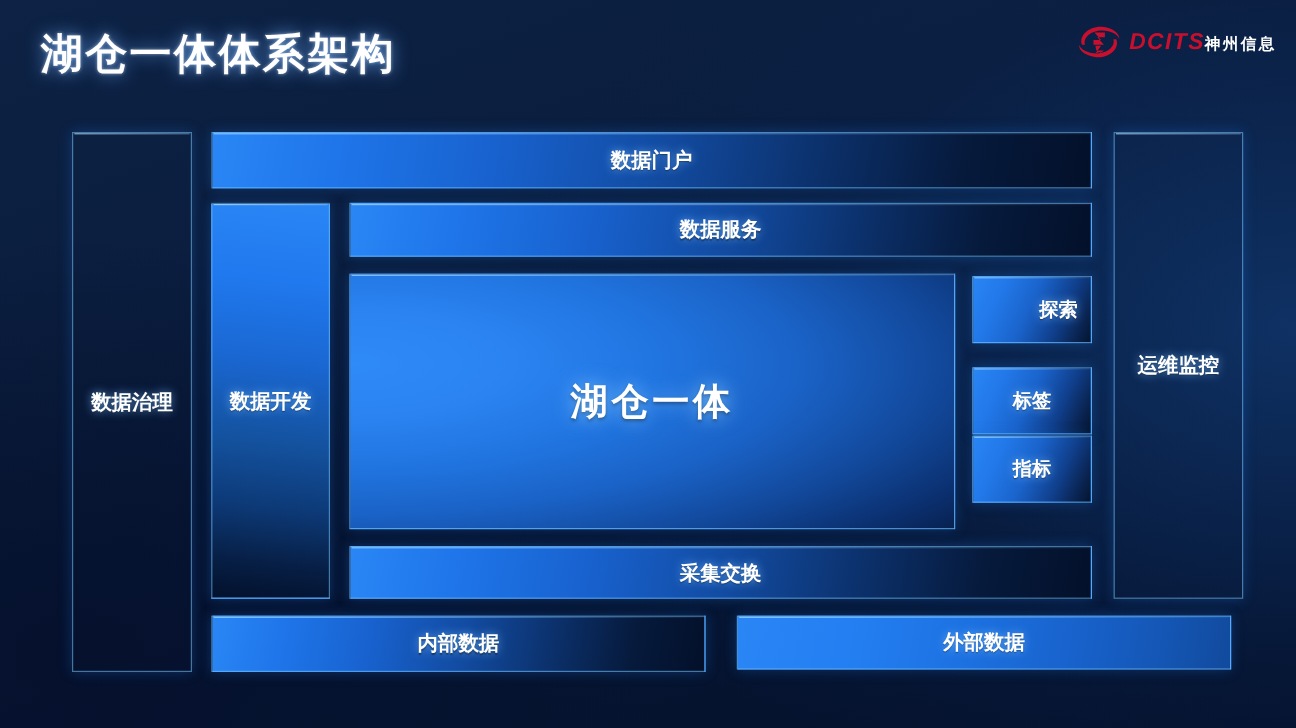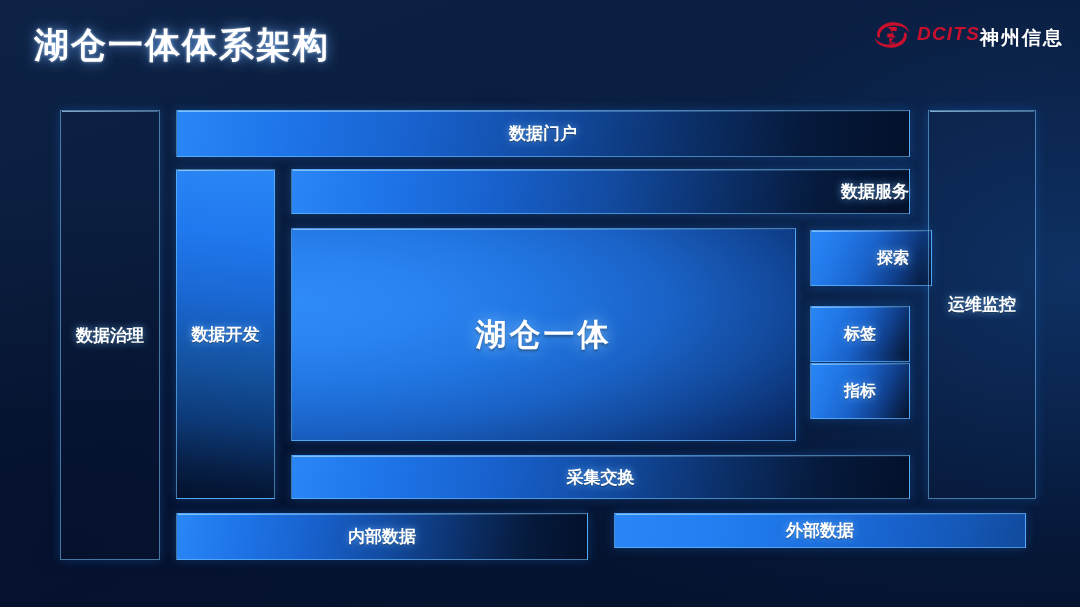--- a/index.html
+++ b/index.html
@@ -47,21 +47,21 @@
     align-items: center;
     gap: 6px;
   }
   #logo-mark { width: 38px; height: 34px; display: block; }
   #logo-text { display: flex; flex-direction: row; line-height: 1; }
   #logo-en {
     font-size: 19px; font-weight: bold; color: #c8102e;
     letter-spacing: 1.2px; font-style: italic;
   }
   #logo-cn {
-    font-size: 19px; font-weight: bold; color: #ffffff;
+    font-size: 13px; font-weight: bold; color: #ffffff;
     letter-spacing: 2px; margin-top: 4px;
   }
 
   
   .blk {
     position: absolute;
     display: flex;
     align-items: center;
     justify-content: center;
     border: 1px solid rgba(120,200,255,0.55);
@@ -160,46 +160,46 @@
   </div>
 
   <div class="blk bar" style="left:176px; top:110px; width:734px; height:47px;">
     <span>数据门户</span>
   </div>
 
   <div class="blk col2" style="left:176px; top:169px; width:99px; height:330px;">
     <span>数据开发</span>
   </div>
 
-  <div class="blk bar" style="left:291px; top:169px; width:619px; height:45px;justify-content:flex-end;">
+  <div class="blk bar" style="left:291px; top:169px; width:619px; height:45px;">
     <span>数据服务</span>
   </div>
 
   <div id="hero" class="blk" style="left:291px; top:228px; width:505px; height:213px;">
     <span>湖仓一体</span>
   </div>
 
-  <div class="blk chip" style="left:810px; top:230px; width:122px; height:56px;padding-left:44px;">
+  <div class="blk chip" style="left:810px; top:230px; width:100px; height:56px;padding-left:44px;">
     <span>探索</span>
   </div>
   <div class="blk chip" style="left:810px; top:306px; width:100px; height:56px;">
     <span>标签</span>
   </div>
   <div class="blk chip" style="left:810px; top:363px; width:100px; height:56px;">
     <span>指标</span>
   </div>
 
   <div class="blk bar" style="left:291px; top:455px; width:619px; height:44px;">
     <span>采集交换</span>
   </div>
 
   <div class="blk col" style="left:928px; top:110px; width:108px; height:389px;">
     <span>运维监控</span>
   </div>
 
   <div class="blk bar" style="left:176px; top:513px; width:412px; height:47px;">
     <span>内部数据</span>
   </div>
-  <div class="blk bar solidish" style="left:614px; top:513px; width:412px; height:35px;">
+  <div class="blk bar solidish" style="left:614px; top:513px; width:412px; height:45px;">
     <span>外部数据</span>
   </div>
 
 </div>
 
 </body></html>

